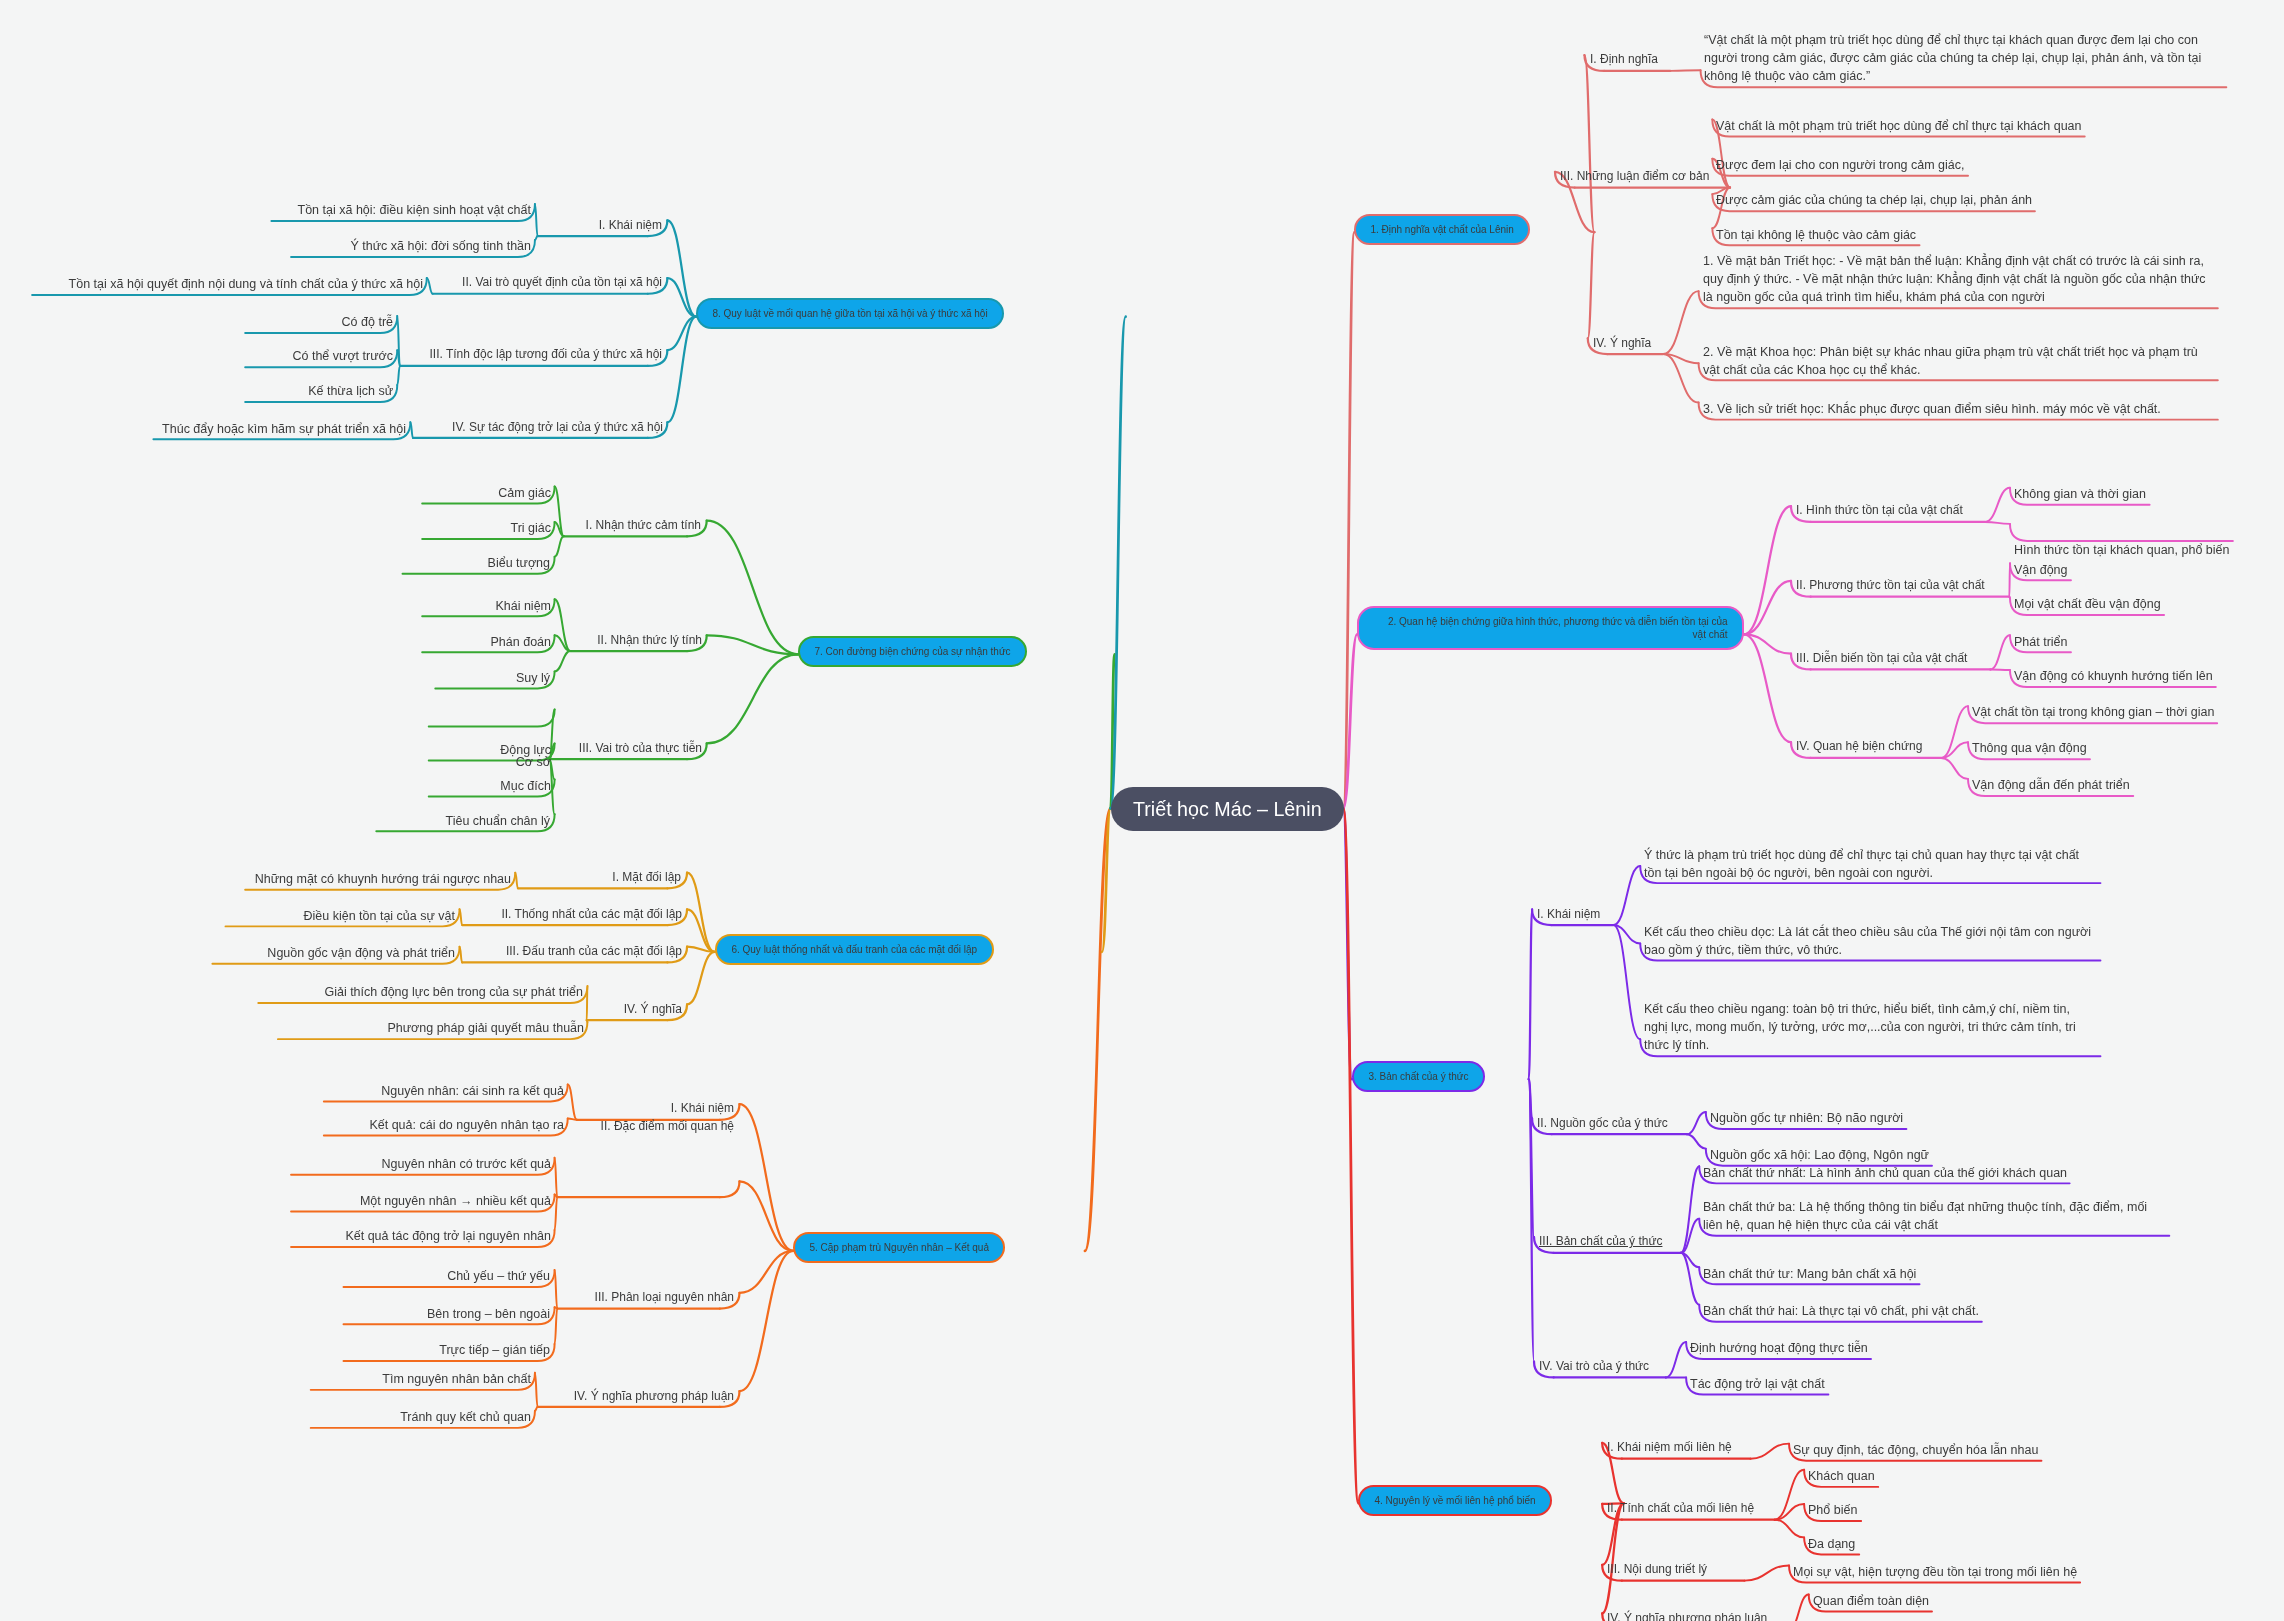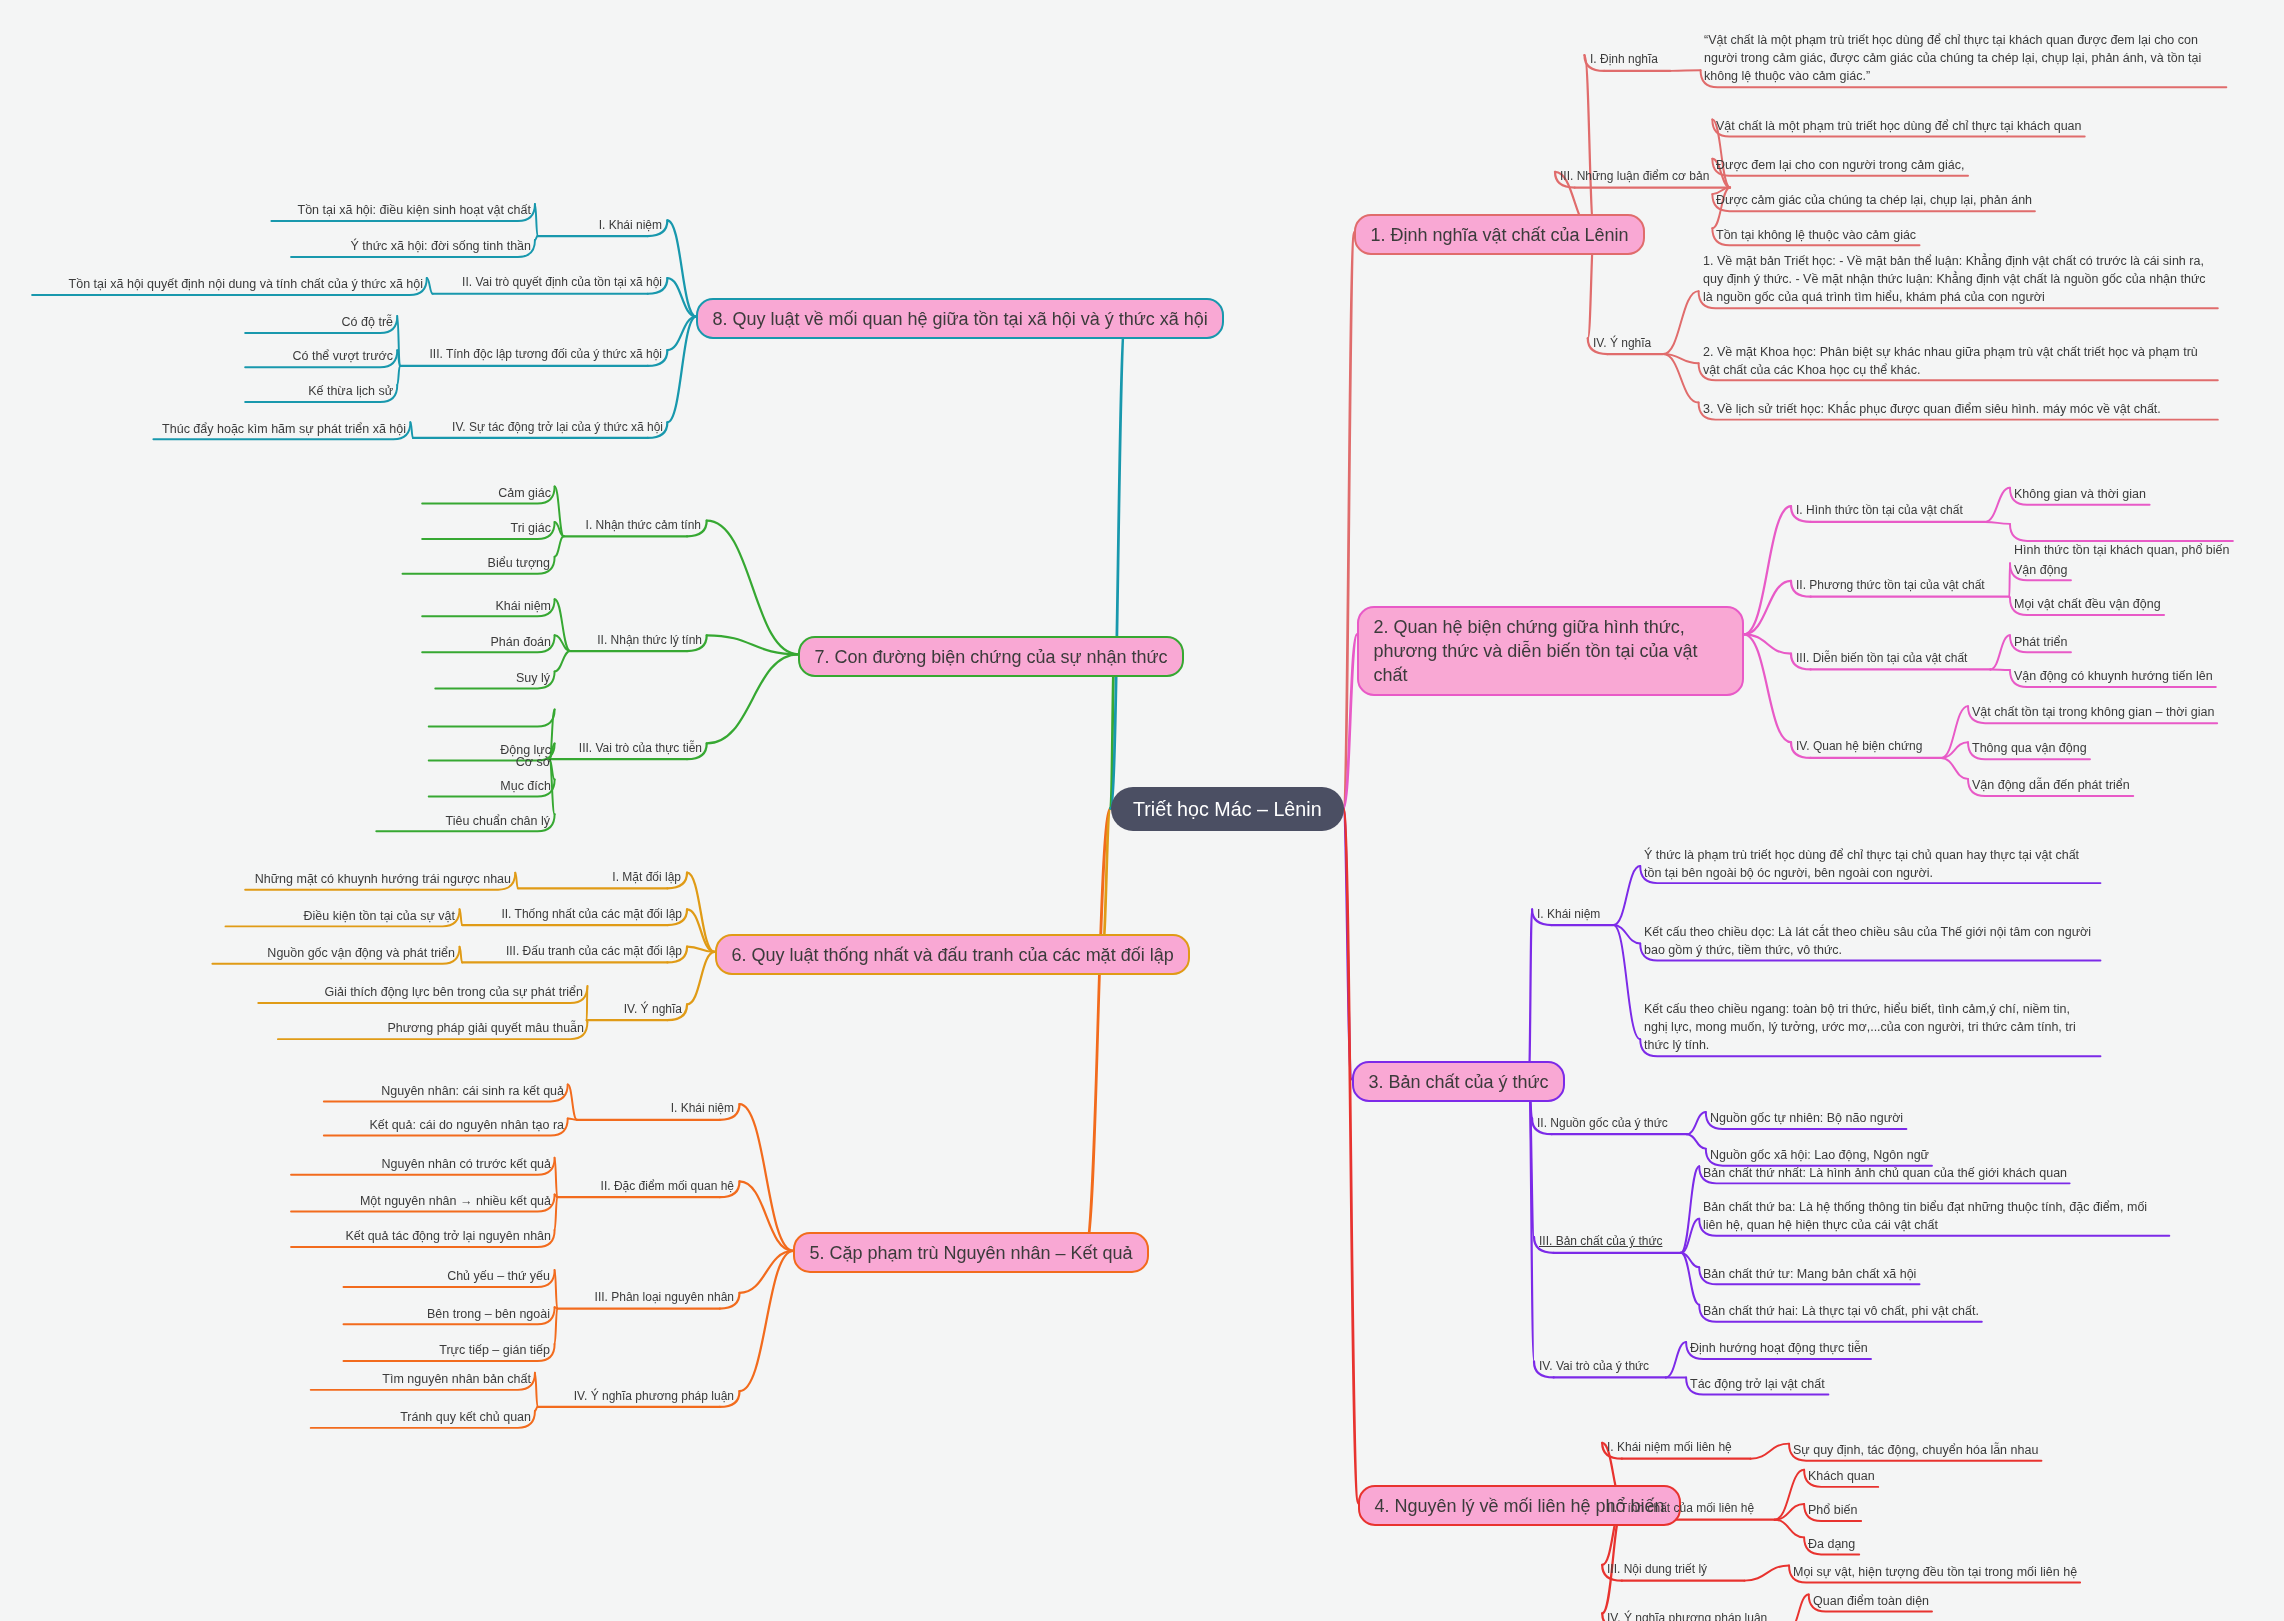--- a/index.html
+++ b/index.html
@@ -11,22 +11,22 @@
 
   
   .root{
     background:#4b4f63;color:#ffffff;border-radius:22px;
     padding:10.5px 22px;font-size:19.7px;white-space:nowrap;
     display:flex;align-items:center;justify-content:center;
   }
 
   
   .l1{
-    background:#f9a8d4;border:2px solid #ccc;border-radius:17px;
-    padding:6.6px 14.4px;font-size:18px;color:#3b3b3b;line-height:1.35;
+    background:#0ea5e9;border:2px solid #ccc;border-radius:17px;
+    padding:6.6px 14.4px;font-size:10px;color:#3b3b3b;line-height:1.35;text-align:right;
   }
   .l1.nowrap{white-space:nowrap;}
 
   
   .l2{font-size:12px;color:#3b3b3b;white-space:nowrap;line-height:1.3;}
 
   
   .l3{font-size:12.5px;color:#3b3b3b;line-height:1.45;}
   .l3.nowrap{white-space:nowrap;}
 
@@ -344,21 +344,21 @@
 
   <div class="node l2" style="left:1607px;top:1611px;">IV. Ý nghĩa phương pháp luận</div>
   <div class="node l3 nowrap" style="left:1813px;top:1592px;">Quan điểm toàn diện</div>
 
   <div class="node l1 nowrap" style="left:793px;top:1232px;border-color:#f26b1d;">5. Cặp phạm trù Nguyên nhân – Kết quả</div>
 
   <div class="node l2 ralign" style="left:583px;top:1101px;width:151px;">I. Khái niệm</div>
   <div class="node l3 ralign" style="left:328px;top:1082px;width:236px;">Nguyên nhân: cái sinh ra kết quả</div>
   <div class="node l3 ralign" style="left:328px;top:1116px;width:236px;">Kết quả: cái do nguyên nhân tạo ra</div>
 
-  <div class="node l2 ralign" style="left:564px;top:1179px;width:170px;">II. Đặc điểm mối quan hệ</div>
+  <div class="node l2 ralign" style="left:564px;top:1119px;width:170px;">II. Đặc điểm mối quan hệ</div>
   <div class="node l3 ralign" style="left:295px;top:1155px;width:256px;">Nguyên nhân có trước kết quả</div>
   <div class="node l3 ralign" style="left:295px;top:1192px;width:256px;">Một nguyên nhân → nhiều kết quả</div>
   <div class="node l3 ralign" style="left:295px;top:1227px;width:256px;">Kết quả tác động trở lại nguyên nhân</div>
 
   <div class="node l2 ralign" style="left:564px;top:1290px;width:170px;">III. Phân loại nguyên nhân</div>
   <div class="node l3 ralign" style="left:347px;top:1267px;width:203px;">Chủ yếu – thứ yếu</div>
   <div class="node l3 ralign" style="left:347px;top:1305px;width:203px;">Bên trong – bên ngoài</div>
   <div class="node l3 ralign" style="left:347px;top:1341px;width:203px;">Trực tiếp – gián tiếp</div>
 
   <div class="node l2 ralign" style="left:544px;top:1389px;width:190px;">IV. Ý nghĩa phương pháp luận</div>

